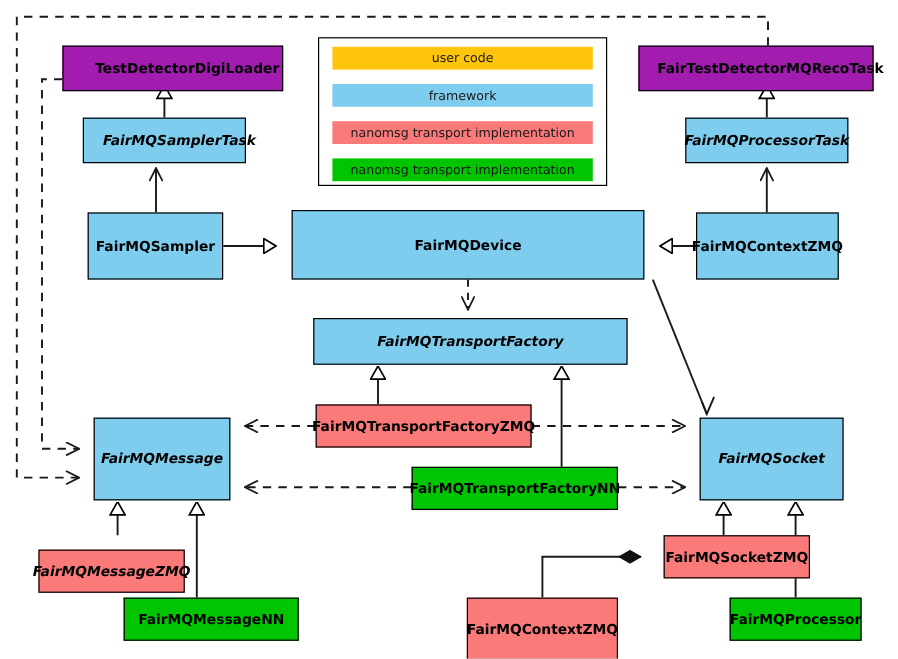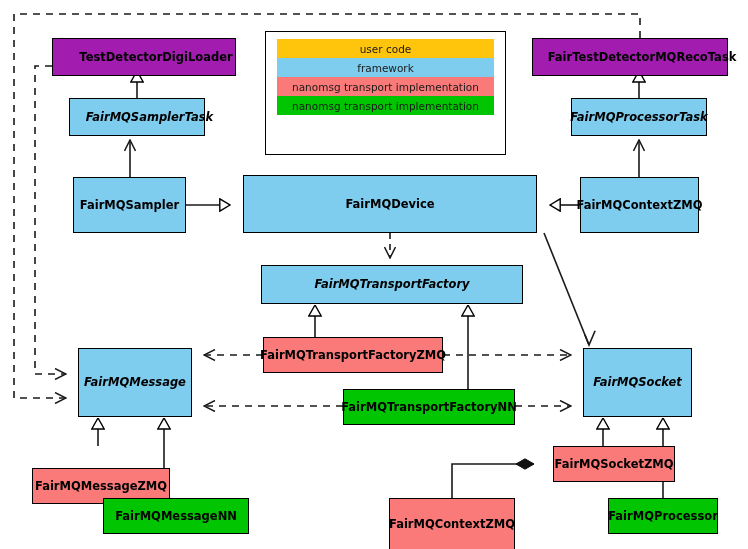--- a/index.html
+++ b/index.html
@@ -66,21 +66,21 @@
     width: 241px;
     height: 124px;
     box-sizing: border-box;
     border: 1.6px solid #000000;
     background: #ffffff;
     z-index: 6;
     padding: 7px 11px;
   }
   .legend-row {
     height: 19px;
-    margin-bottom: 0;
+    margin-bottom: 12px;
     display: flex;
     align-items: center;
     justify-content: center;
     font-size: 10.5px;
     color: #1a1a1a;
     font-family: "DejaVu Sans", sans-serif;
   }
   .legend-row:last-child { margin-bottom: 0; }
 </style>
 </head>
@@ -231,25 +231,25 @@
   </div>
 
   <div class="node c-nanomsg" style="left:343px; top:389px; width:172px; height:36px;">
     <span class="node-label t-bold">FairMQTransportFactoryNN</span>
   </div>
 
   <div class="node c-framework" style="left:78px;  top:348px; width:114px; height:69px;">
     <span class="node-label t-abstract">FairMQMessage</span>
   </div>
 
-  <div class="node c-framework" style="left:583px; top:348px; width:109px; height:69px;">
+  <div class="node c-framework" style="left:583px; top:348px; width:120px; height:69px;">
     <span class="node-label t-abstract">FairMQSocket</span>
   </div>
 
-  <div class="node c-zeromq" style="left:32px;  top:468px; width:138px; height:36px;">
+  <div class="node c-zeromq" style="left:32px;  top:458px; width:122px; height:36px;font-style:italic;">
     <span class="node-label t-bold">FairMQMessageZMQ</span>
   </div>
 
   <div class="node c-nanomsg" style="left:103px; top:498px; width:146px; height:36px;">
     <span class="node-label t-bold">FairMQMessageNN</span>
   </div>
 
   <div class="node c-zeromq" style="left:553px; top:446px; width:122px; height:36px;">
     <span class="node-label t-bold">FairMQSocketZMQ</span>
   </div>

